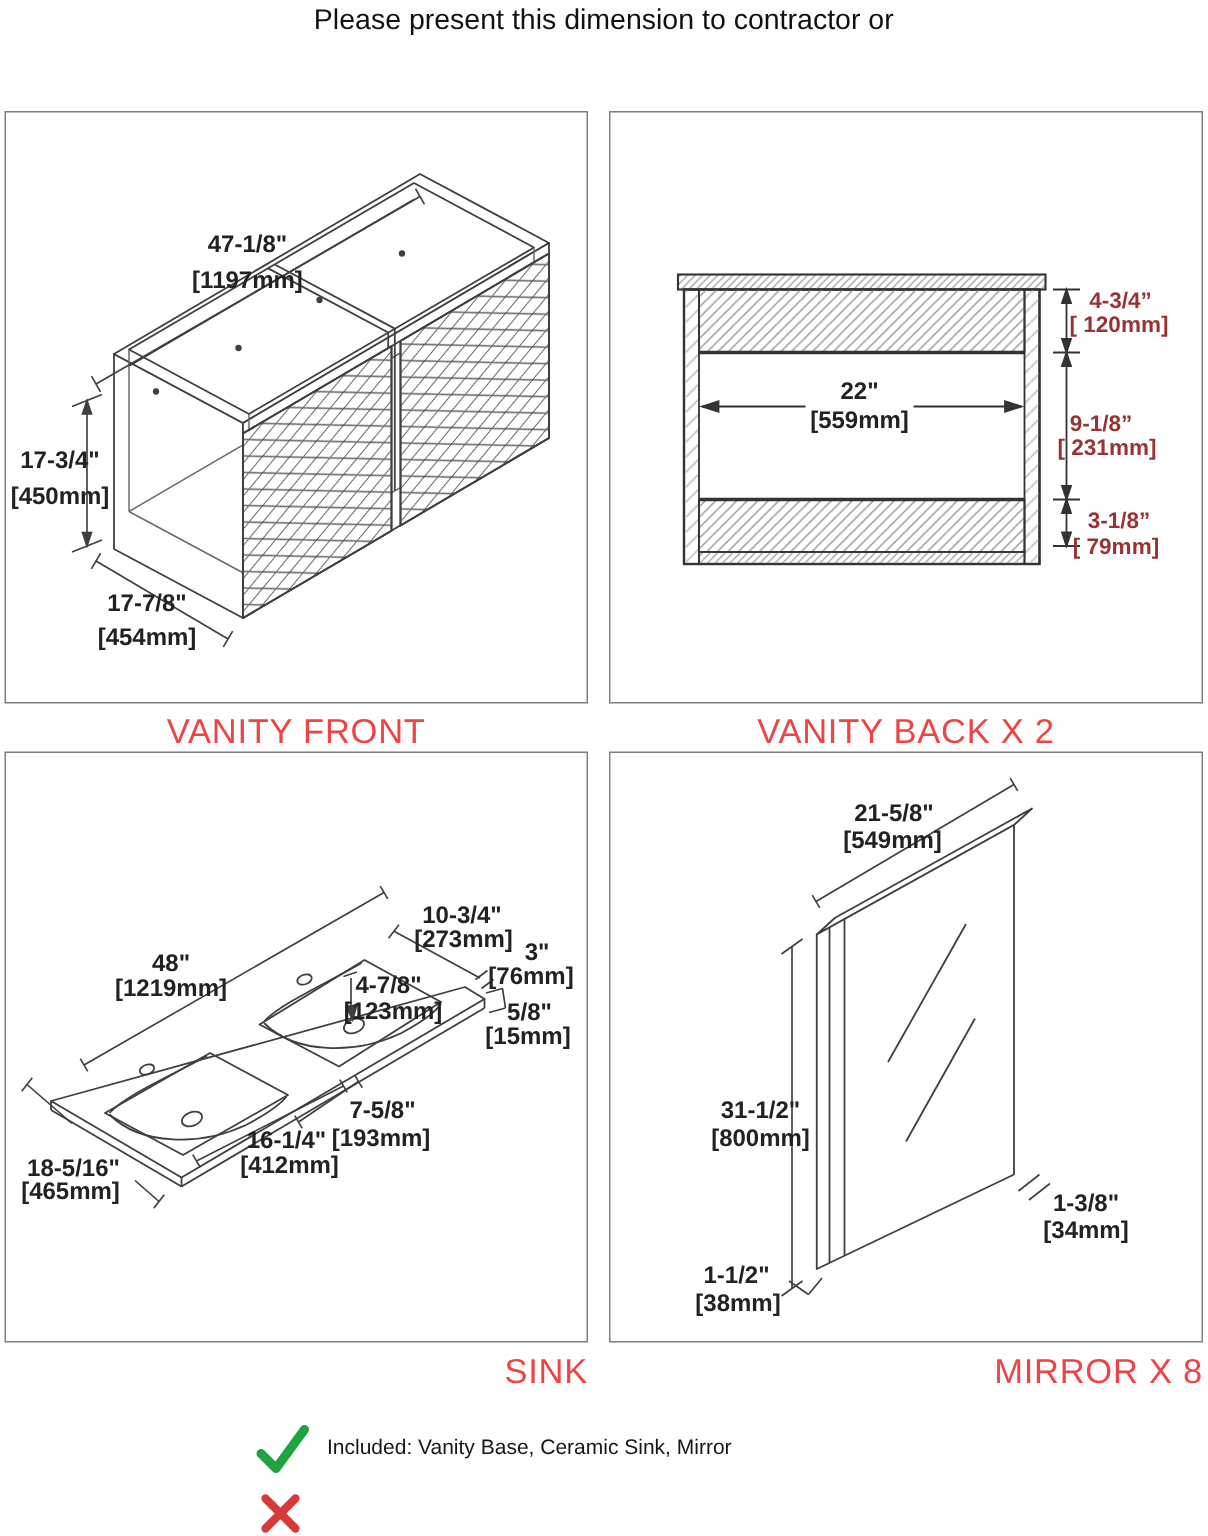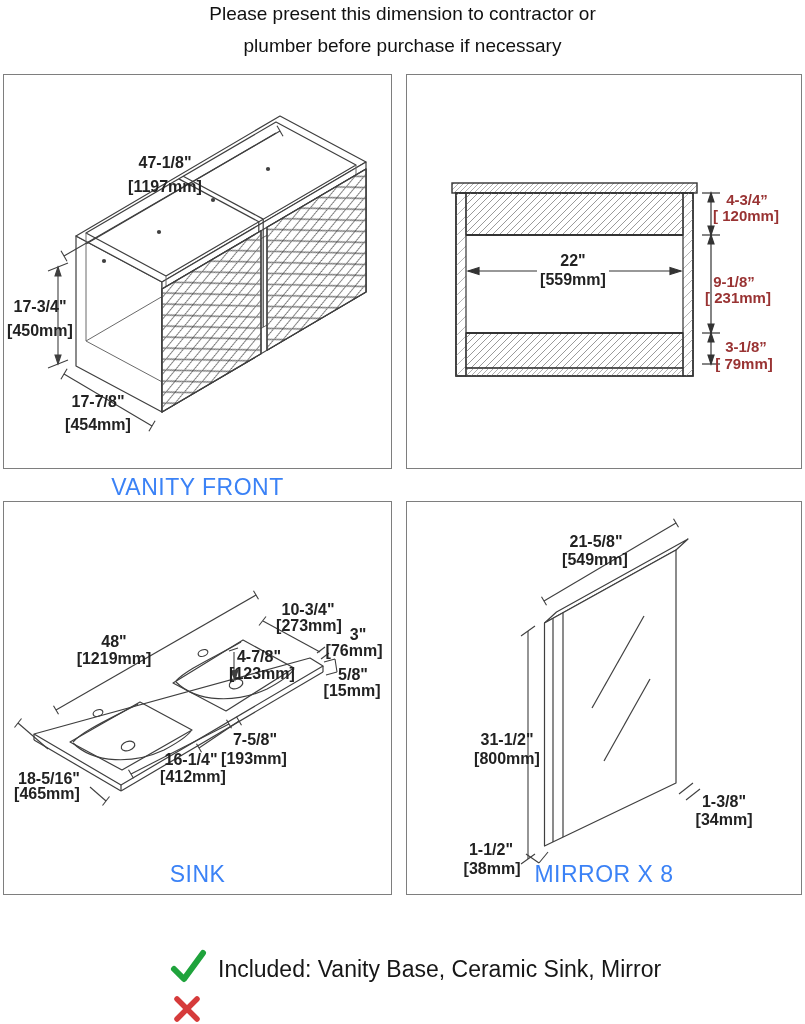--- a/index.html
+++ b/index.html
@@ -4,39 +4,38 @@
 <style>
   html,body{margin:0;padding:0;background:#ffffff;}
   #page{position:relative;width:805px;height:1024px;background:#fff;overflow:hidden;
         font-family:"Liberation Sans",sans-serif;color:#1a1a1a;}
   .hdr{position:absolute;left:0;width:805px;text-align:center;font-size:19px;color:#111;}
   .panel{position:absolute;border:1px solid #7e7e7e;box-sizing:border-box;background:#fff;}
   #p1{left:3px;top:74px;width:389px;height:395px;}
   #p2{left:406px;top:74px;width:396px;height:395px;}
   #p3{left:3px;top:501px;width:389px;height:394px;}
   #p4{left:406px;top:501px;width:396px;height:394px;}
-  .caption{position:absolute;text-align:center;font-size:23px;color:#3b82f6;letter-spacing:.5px;}
+  .caption{position:absolute;text-align:center;font-size:23px;color:#ef4444;letter-spacing:.5px;}
   .cap-l{left:3px;width:389px;}
   .cap-r{left:406px;width:396px;}
   .cap-top{top:474px;}
-  .cap-bot{top:861px;}
+  .cap-bot{top:901px;text-align:right;}
   svg{display:block;}
   svg text{font-family:"Liberation Sans",sans-serif;font-weight:600;fill:#222;}
   text.dim{font-size:16px;}
   text.dims{font-size:15px;}
   text.red{fill:#993333;font-size:15px;font-weight:700;}
-  .note-row{position:absolute;font-size:23px;color:#161616;}
+  .note-row{position:absolute;font-size:14px;color:#161616;}
 </style>
 </head>
 <body>
 
 <div id="page">
 
   <div class="hdr" style="top:3px;">Please present this dimension to contractor or</div>
-  <div class="hdr" style="top:35px;">plumber before purchase if necessary</div>
 
   <div id="p1" class="panel">
     <svg width="387" height="393" viewBox="0 0 387 393">
       <defs>
         <pattern id="diam" patternUnits="userSpaceOnUse" width="18" height="11" patternTransform="skewY(-30.5)">
           <path d="M0,5.5 L9,0 L18,5.5 L9,11 Z" fill="none" stroke="#5a5a5a" stroke-width="0.9"></path>
         </pattern>
       </defs>
       <g stroke="#3f3f3f" stroke-width="1.2" fill="none" stroke-linejoin="round">
 
@@ -274,20 +273,21 @@
         <text class="dim" x="100" y="262">[800mm]</text>
         <text class="dim" x="317" y="305">1-3/8"</text>
         <text class="dim" x="317" y="323">[34mm]</text>
         <text class="dim" x="84" y="353">1-1/2"</text>
         <text class="dim" x="85" y="372">[38mm]</text>
       </g>
     </svg>
   </div>
 
   <div class="caption cap-l cap-top">VANITY FRONT</div>
+  <div class="caption cap-r cap-top">VANITY BACK X 2</div>
   <div class="caption cap-l cap-bot">SINK</div>
   <div class="caption cap-r cap-bot">MIRROR X 8</div>
 
   <svg style="position:absolute;left:167px;top:946px;" width="42" height="42" viewBox="0 0 42 42">
     <polyline points="7,23 17,33 36,7" fill="none" stroke="#1fa33c" stroke-width="6" stroke-linecap="round" stroke-linejoin="round"></polyline>
   </svg>
   <div class="note-row" style="left:218px;top:956px;">Included: Vanity Base, Ceramic Sink, Mirror</div>
 
   <svg style="position:absolute;left:171px;top:993px;" width="32" height="32" viewBox="0 0 32 32">
     <path d="M6,6 L26,26 M26,6 L6,26" fill="none" stroke="#d63b3b" stroke-width="5.5" stroke-linecap="round"></path>

